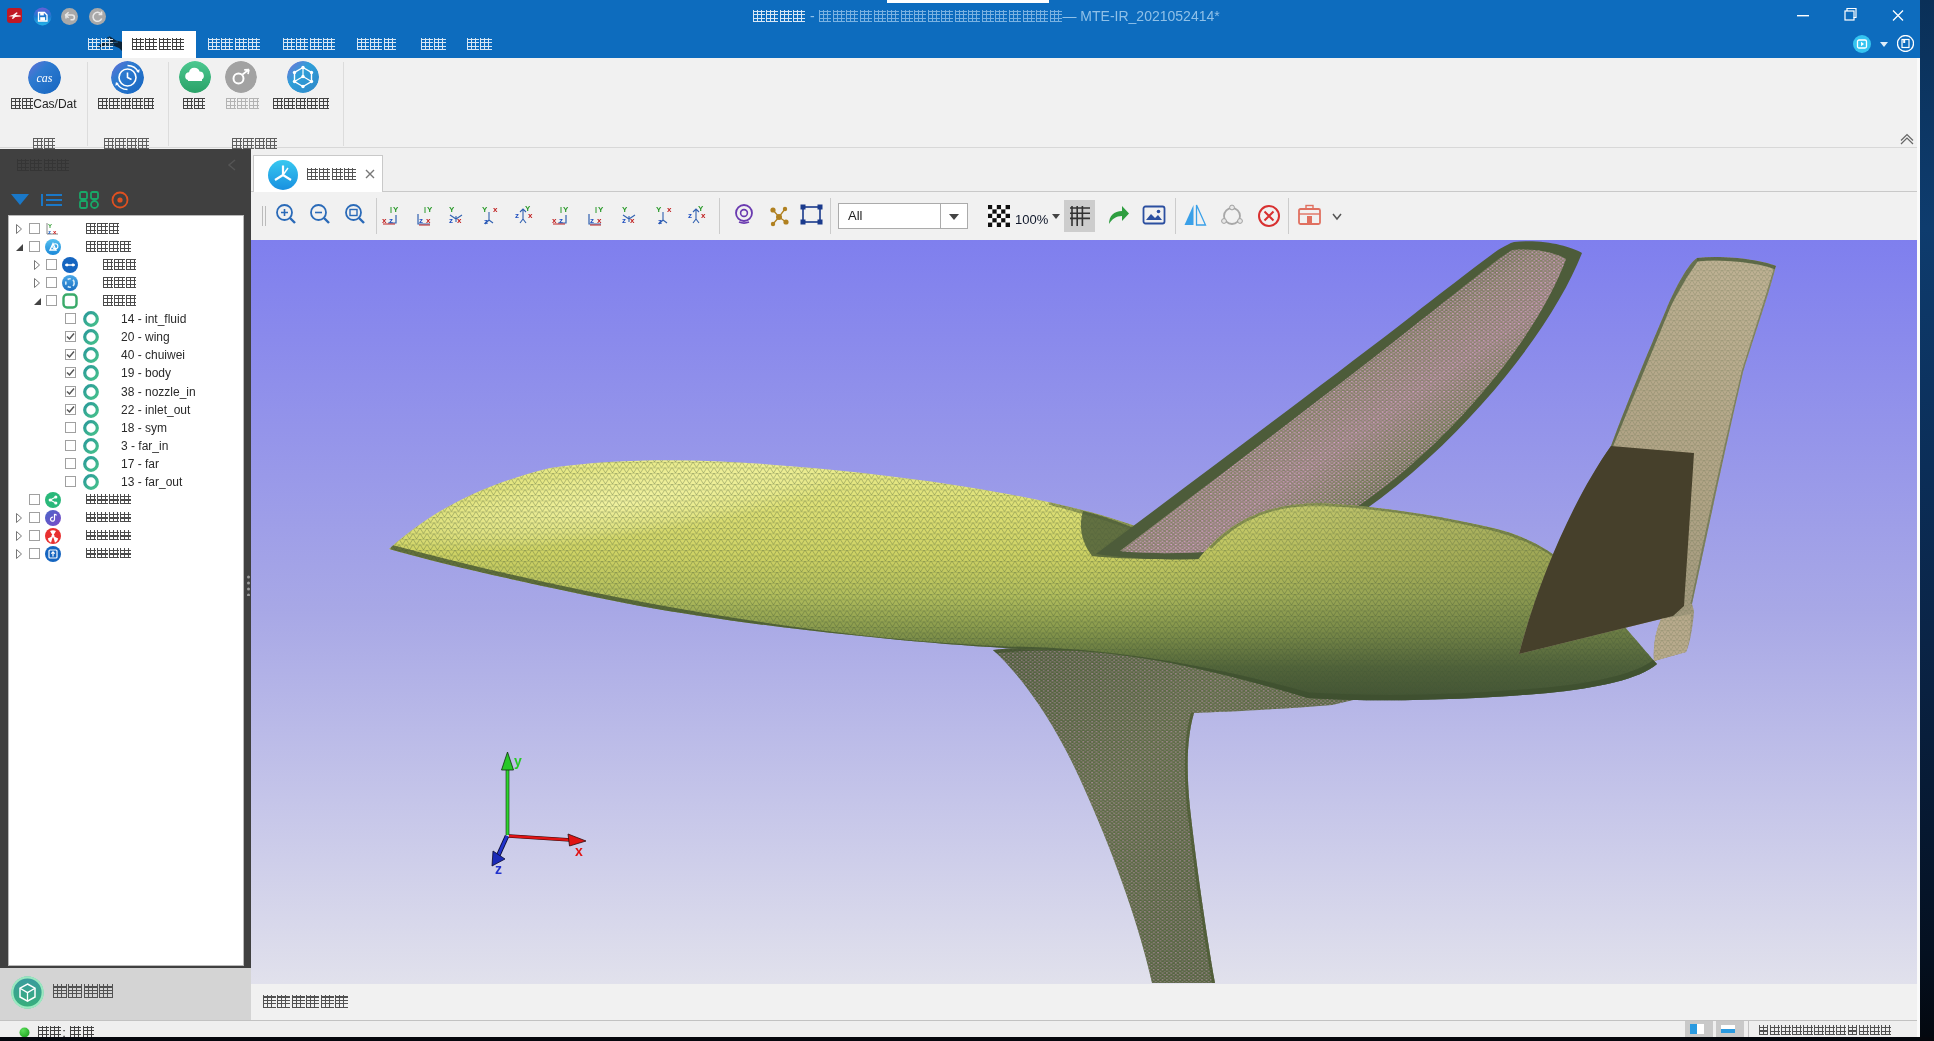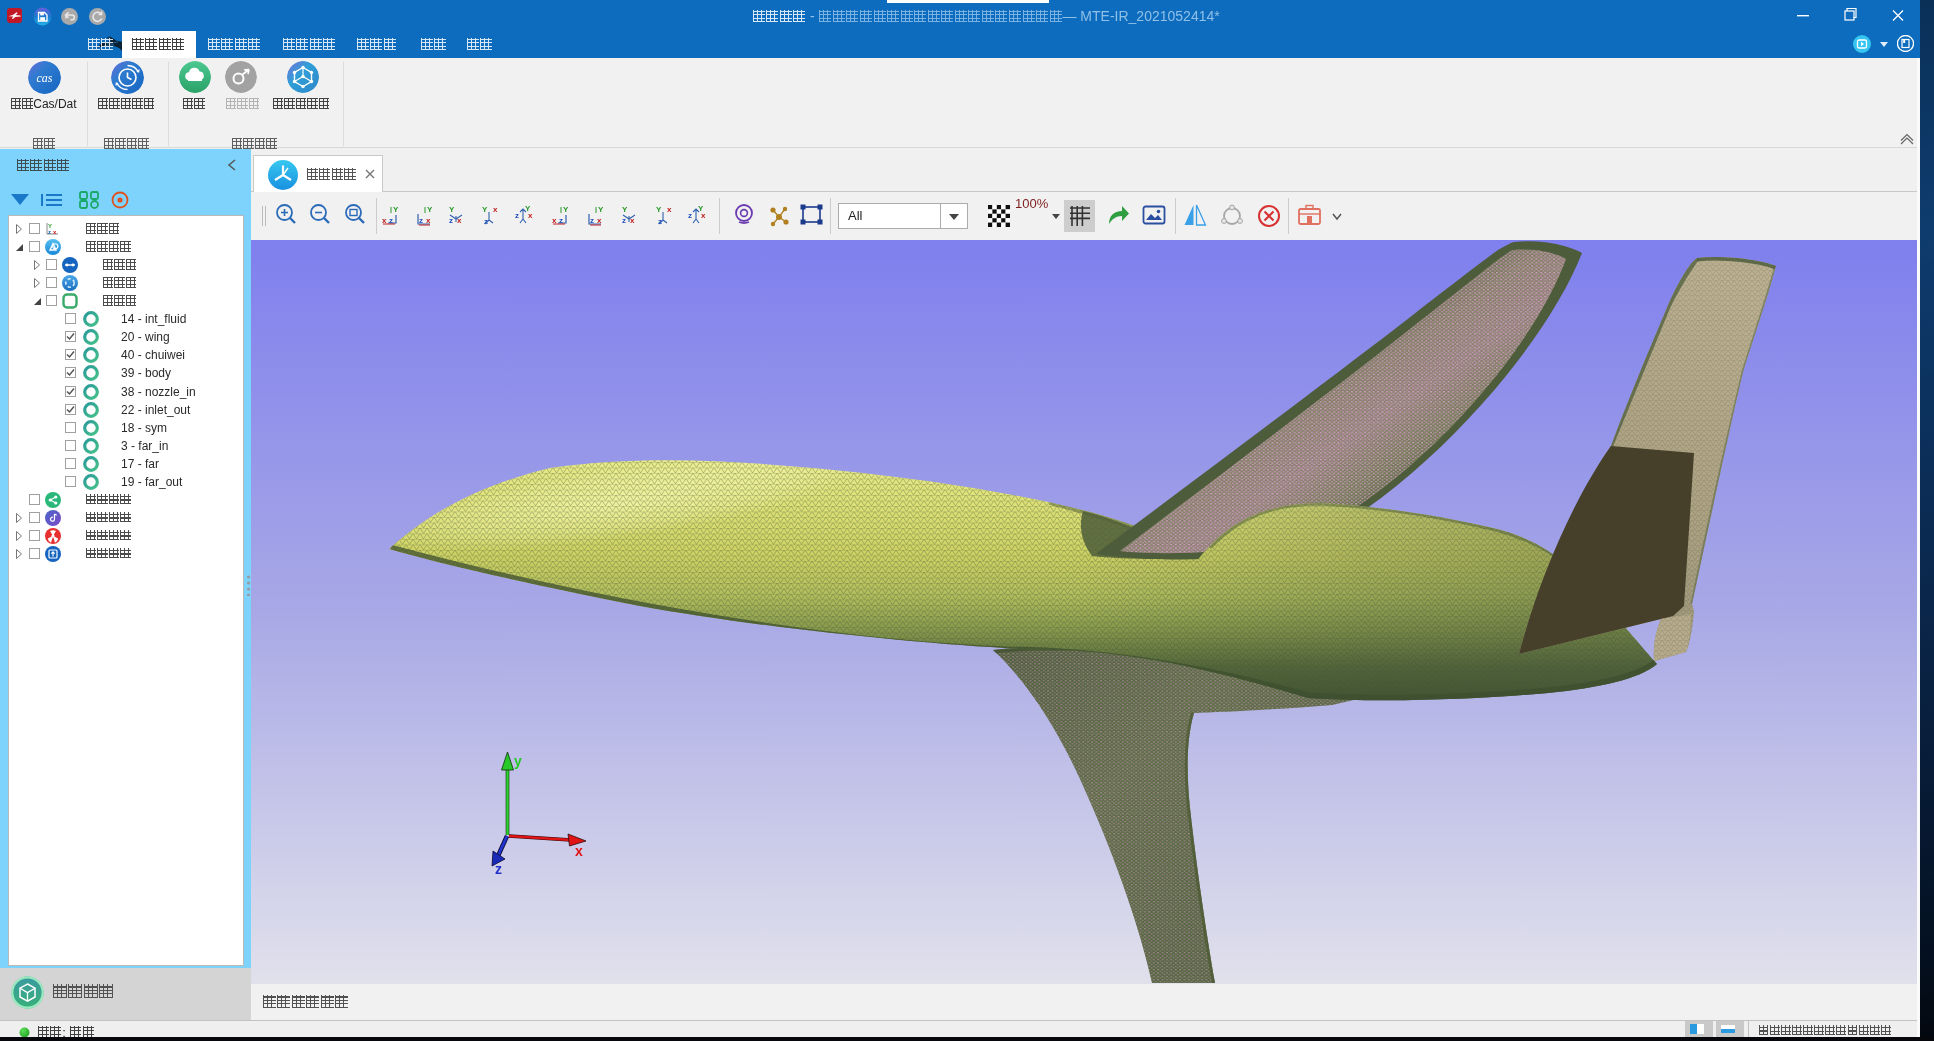--- a/index.html
+++ b/index.html
@@ -16,21 +16,21 @@
 
 #titlebar{position:absolute;left:0;top:0;width:1920px;height:31px;background:#0d6cbe;color:#fff}
 #menubar{position:absolute;left:0;top:31px;width:1920px;height:27px;background:#0d6cbe}
 .mitem{position:absolute;top:5px;font-size:14px;color:#fff}
 #ribbon{position:absolute;left:0;top:58px;width:1920px;height:90px;background:#f1f1f1;border-bottom:1px solid #d8d8d8}
 .rsep{position:absolute;top:4px;width:1px;height:84px;background:#dcdcdc}
 .rlabel{position:absolute;font-size:12px;color:#222;white-space:nowrap}
 .glabel{position:absolute;top:79px;font-size:12px;color:#444;white-space:nowrap}
 .circ{position:absolute;border-radius:50%}
 
-#lpanel{position:absolute;left:0;top:149px;width:251px;height:871px;background:#7dd3fc}
+#lpanel{position:absolute;left:0;top:149px;width:251px;height:871px;background:#404040}
 #ptitle{position:absolute;left:16px;top:8px;font-size:14px;color:#333}
 #treebox{position:absolute;left:8px;top:66px;width:236px;height:751px;background:#fff;border:1px solid #b9b9b9}
 .trow{position:absolute;left:0;width:230px;height:18px;font-size:12px;color:#2a2a2a}
 .tchk{position:absolute;top:3px;width:11px;height:11px;border:1px solid #a0a0a0;background:#fff}
 .tlabel{position:absolute;top:2px;white-space:nowrap}
 #pfoot{position:absolute;left:0;top:819px;width:251px;height:52px;background:#d4d4d4}
 
 #tabbar{position:absolute;left:251px;top:149px;width:1669px;height:43px;background:#f0f0f0;border-bottom:1px solid #c9c9c9}
 #tab1{position:absolute;left:2px;top:6px;width:130px;height:37px;background:#fff;border:1px solid #c9c9c9;border-bottom:none}
 #toolbar{position:absolute;left:251px;top:192px;width:1669px;height:48px;background:#f1f1f1}
@@ -336,21 +336,21 @@
             </span>
             <span class="abs" style="left:74px;top:1px"><svg width="16" height="16">
                 <defs>
                   <linearGradient id="ri" x1="0" y1="0" x2="1" y2="1">
                     <stop offset="0" stop-color="#2a9a9a"></stop>
                     <stop offset="1" stop-color="#46c08a"></stop>
                   </linearGradient>
                 </defs>
                 <circle cx="8" cy="8" r="6.3" fill="none" stroke="url(#ri)" stroke-width="3.2"></circle>
               </svg></span>
-            <span class="tlabel" style="left:112px">39 - body</span>
+            <span class="tlabel" style="left:112px">19 - body</span>
           </div>
 <div class="trow" style="top:166.5px">
             <span class="tchk" style="left:56px">
               <svg width="9" height="9" style="position:absolute;left:0px;top:0px">
                 <path d="M1 4.5 L3.5 7 L8 1.5" stroke="#555" stroke-width="1.5" fill="none"></path>
               </svg>
             </span>
             <span class="abs" style="left:74px;top:1px"><svg width="16" height="16">
                 <defs>
                   <linearGradient id="ri" x1="0" y1="0" x2="1" y2="1">
@@ -422,21 +422,21 @@
             <span class="tchk" style="left:56px"></span>
             <span class="abs" style="left:74px;top:1px"><svg width="16" height="16">
                 <defs>
                   <linearGradient id="ri" x1="0" y1="0" x2="1" y2="1">
                     <stop offset="0" stop-color="#2a9a9a"></stop>
                     <stop offset="1" stop-color="#46c08a"></stop>
                   </linearGradient>
                 </defs>
                 <circle cx="8" cy="8" r="6.3" fill="none" stroke="url(#ri)" stroke-width="3.2"></circle>
               </svg></span>
-            <span class="tlabel" style="left:112px">19 - far_out</span>
+            <span class="tlabel" style="left:112px">13 - far_out</span>
           </div>
 <div class="trow" style="top:274.8px">
             <span class="tchk" style="left:20px"></span>
             <span class="abs" style="left:36px;top:1px"><svg width="16" height="16">
                 <circle cx="8" cy="8" r="8" fill="#2ab87a"></circle>
                 <circle cx="10.8" cy="5" r="1.6" fill="#fff"></circle>
                 <circle cx="10.8" cy="11" r="1.6" fill="#fff"></circle>
                 <circle cx="5.2" cy="8" r="1.6" fill="#fff"></circle>
                 <path d="M5.2 8 L10.8 5 M5.2 8 L10.8 11" stroke="#fff" stroke-width="1.1"></path>
               </svg></span>
@@ -663,21 +663,21 @@
           <rect x="13.200000000000001" y="4.4" width="4.4" height="4.4" fill="#111"></rect>
           <rect x="13.200000000000001" y="8.8" width="4.4" height="4.4" fill="#fff"></rect>
           <rect x="13.200000000000001" y="13.200000000000001" width="4.4" height="4.4" fill="#111"></rect>
           <rect x="13.200000000000001" y="17.6" width="4.4" height="4.4" fill="#fff"></rect>
           <rect x="17.6" y="0.0" width="4.4" height="4.4" fill="#111"></rect>
           <rect x="17.6" y="4.4" width="4.4" height="4.4" fill="#fff"></rect>
           <rect x="17.6" y="8.8" width="4.4" height="4.4" fill="#111"></rect>
           <rect x="17.6" y="13.200000000000001" width="4.4" height="4.4" fill="#fff"></rect>
           <rect x="17.6" y="17.6" width="4.4" height="4.4" fill="#111"></rect>
         </svg>
-        <div class="abs" style="left:764px;top:4px;font-size:13px;color:#7f1d1d">100%</div>
+        <div class="abs" style="left:764px;top:20px;font-size:13px;color:#0f172a">100%</div>
         <svg class="abs" style="left:800px;top:21px" width="10" height="7">
           <path d="M1 1 L5 6 L9 1 Z" fill="#444"></path>
         </svg>
         <div class="abs" style="left:813px;top:8px;width:31px;height:32px;background:#cdcdcd"></div>
         <svg class="abs" style="left:819px;top:14px" width="20" height="20">
           <path d="M2.0 0 V20 M0 2.0 H20" stroke="#333" stroke-width="1.6"></path>
           <path d="M7.2 0 V20 M0 7.2 H20" stroke="#333" stroke-width="1.6"></path>
           <path d="M12.4 0 V20 M0 12.4 H20" stroke="#333" stroke-width="1.6"></path>
         </svg>
         <svg class="ticon" style="left:855px;top:12px" width="26" height="24">

